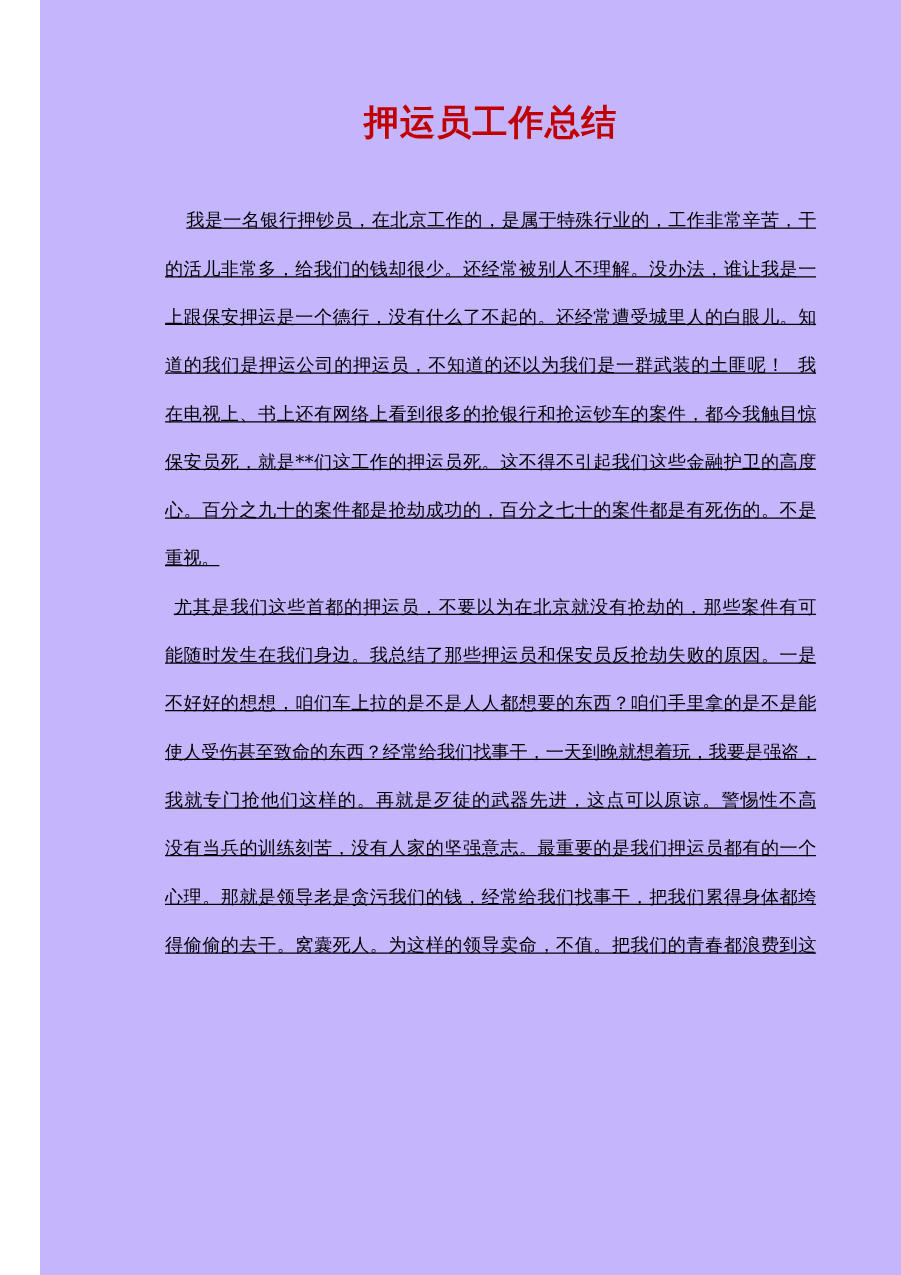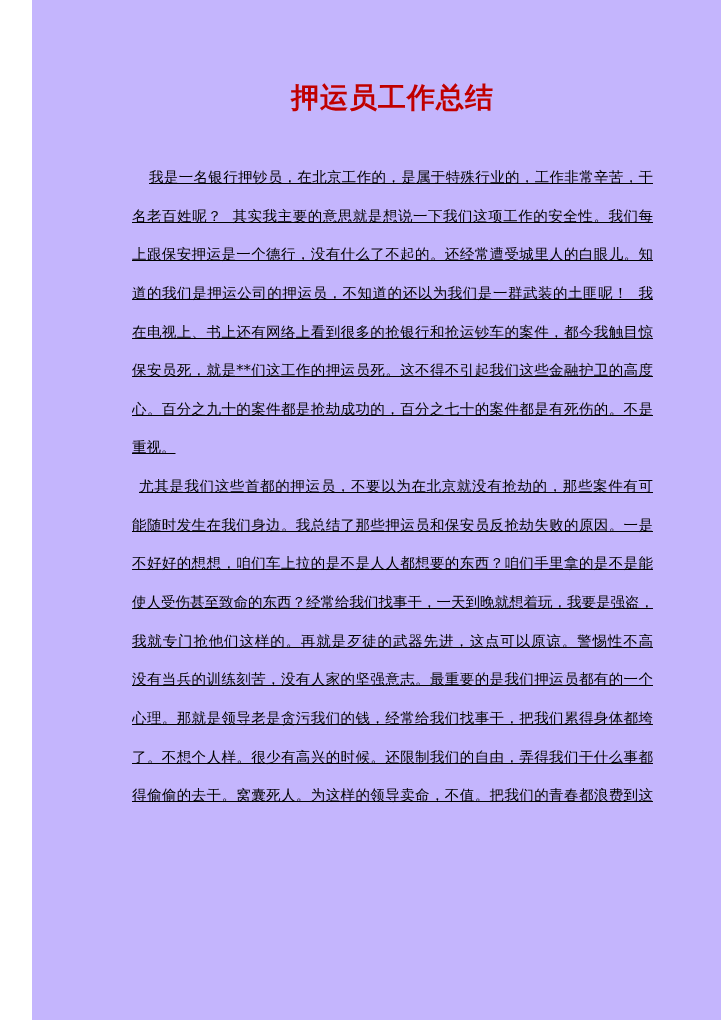--- a/index.html
+++ b/index.html
@@ -55,33 +55,32 @@
   .para.p1 .line:first-child { text-indent: 7px; }
 </style>
 </head>
 <body>
 
 <div class="page" style="color: rgb(0, 0, 0); background: #c4b5fd; margin-left: 32px;">
   <h1 class="doc-title" style="color: rgb(192, 0, 0);">押运员工作总结</h1>
   <div class="doc-body" id="doc-body">
       <div class="para p0">
         <div class="line">我是一名银行押钞员，在北京工作的，是属于特殊行业的，工作非常辛苦，干</div>
-        <div class="line">名老百姓呢？  其实我主要的意思就是想说一下我们这项工作的安全性。我们每</div>
+        <div class="line">的活儿非常多，给我们的钱却很少。还经常被别人不理解。没办法，谁让我是一</div>
         <div class="line">上跟保安押运是一个德行，没有什么了不起的。还经常遭受城里人的白眼儿。知</div>
         <div class="line">道的我们是押运公司的押运员，不知道的还以为我们是一群武装的土匪呢！  我</div>
         <div class="line">在电视上、书上还有网络上看到很多的抢银行和抢运钞车的案件，都今我触目惊</div>
         <div class="line">保安员死，就是**们这工作的押运员死。这不得不引起我们这些金融护卫的高度</div>
         <div class="line">心。百分之九十的案件都是抢劫成功的，百分之七十的案件都是有死伤的。不是</div>
         <div class="line no-just">重视。</div>
       </div>
       <div class="para p1">
         <div class="line">尤其是我们这些首都的押运员，不要以为在北京就没有抢劫的，那些案件有可</div>
         <div class="line">能随时发生在我们身边。我总结了那些押运员和保安员反抢劫失败的原因。一是</div>
         <div class="line">不好好的想想，咱们车上拉的是不是人人都想要的东西？咱们手里拿的是不是能</div>
         <div class="line">使人受伤甚至致命的东西？经常给我们找事干，一天到晚就想着玩，我要是强盗，</div>
         <div class="line">我就专门抢他们这样的。再就是歹徒的武器先进，这点可以原谅。警惕性不高</div>
         <div class="line">没有当兵的训练刻苦，没有人家的坚强意志。最重要的是我们押运员都有的一个</div>
         <div class="line">心理。那就是领导老是贪污我们的钱，经常给我们找事干，把我们累得身体都垮</div>
-        <div class="line">了。不想个人样。很少有高兴的时候。还限制我们的自由，弄得我们干什么事都</div>
         <div class="line">得偷偷的去干。窝囊死人。为这样的领导卖命，不值。把我们的青春都浪费到这</div>
       </div>
     </div>
 </div>
 
 </body></html>

